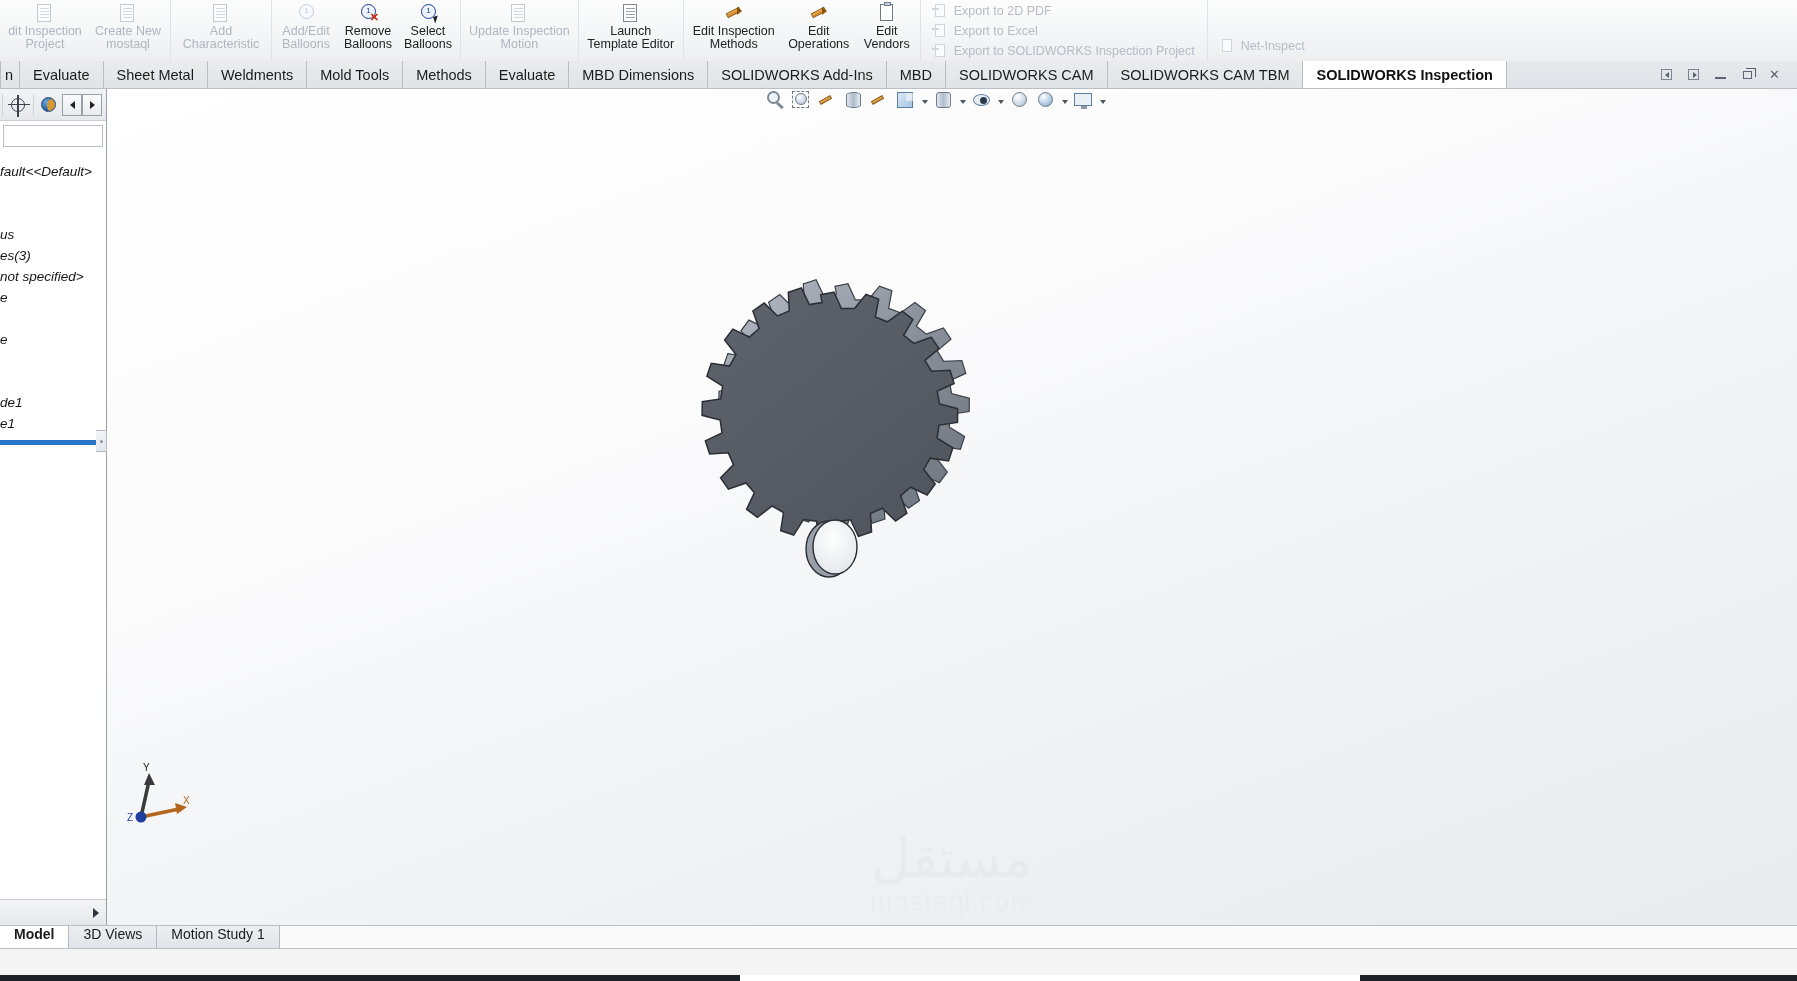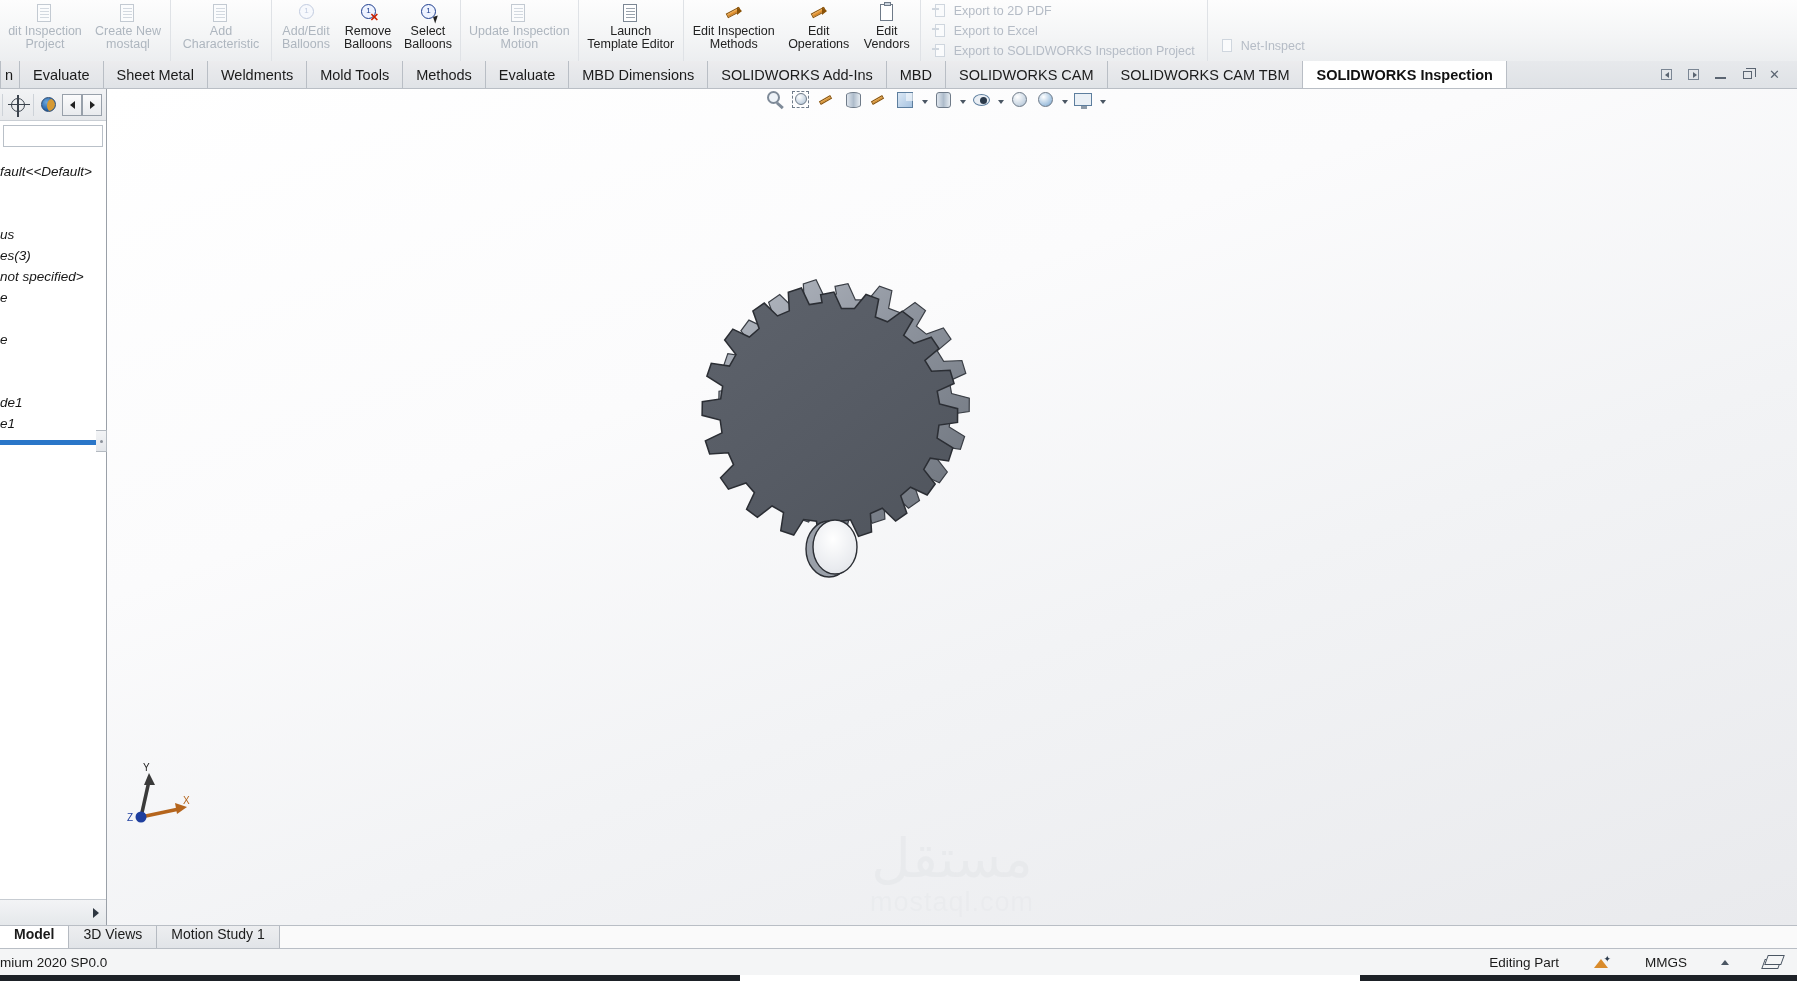--- a/index.html
+++ b/index.html
@@ -607,31 +607,18 @@
       </div>
     <div class="btab">
         <span>3D Views</span>
       </div>
     <div class="btab">
         <span>Motion Study 1</span>
       </div>
     <div class="btab-rest"></div>
   </div>
 
-  <div class="statusbar">
-    <div class="sb-left">mium 2020 SP0.0</div>
-    <div class="sb-right">
-      <span>Editing Part</span>
-      <span class="sb-ico">
-          <span class="pk"></span>
-          <span class="st">✦</span>
-        </span>
-      <span>MMGS</span>
-      <span class="caret-up"></span>
-      <span class="layers"></span>
-    </div>
-  </div>
 
   <div class="sb-strip">
     <span class="seg" style="left:740px;width:620px;"></span>
   </div>
 
 </div>
 
 </body></html>

